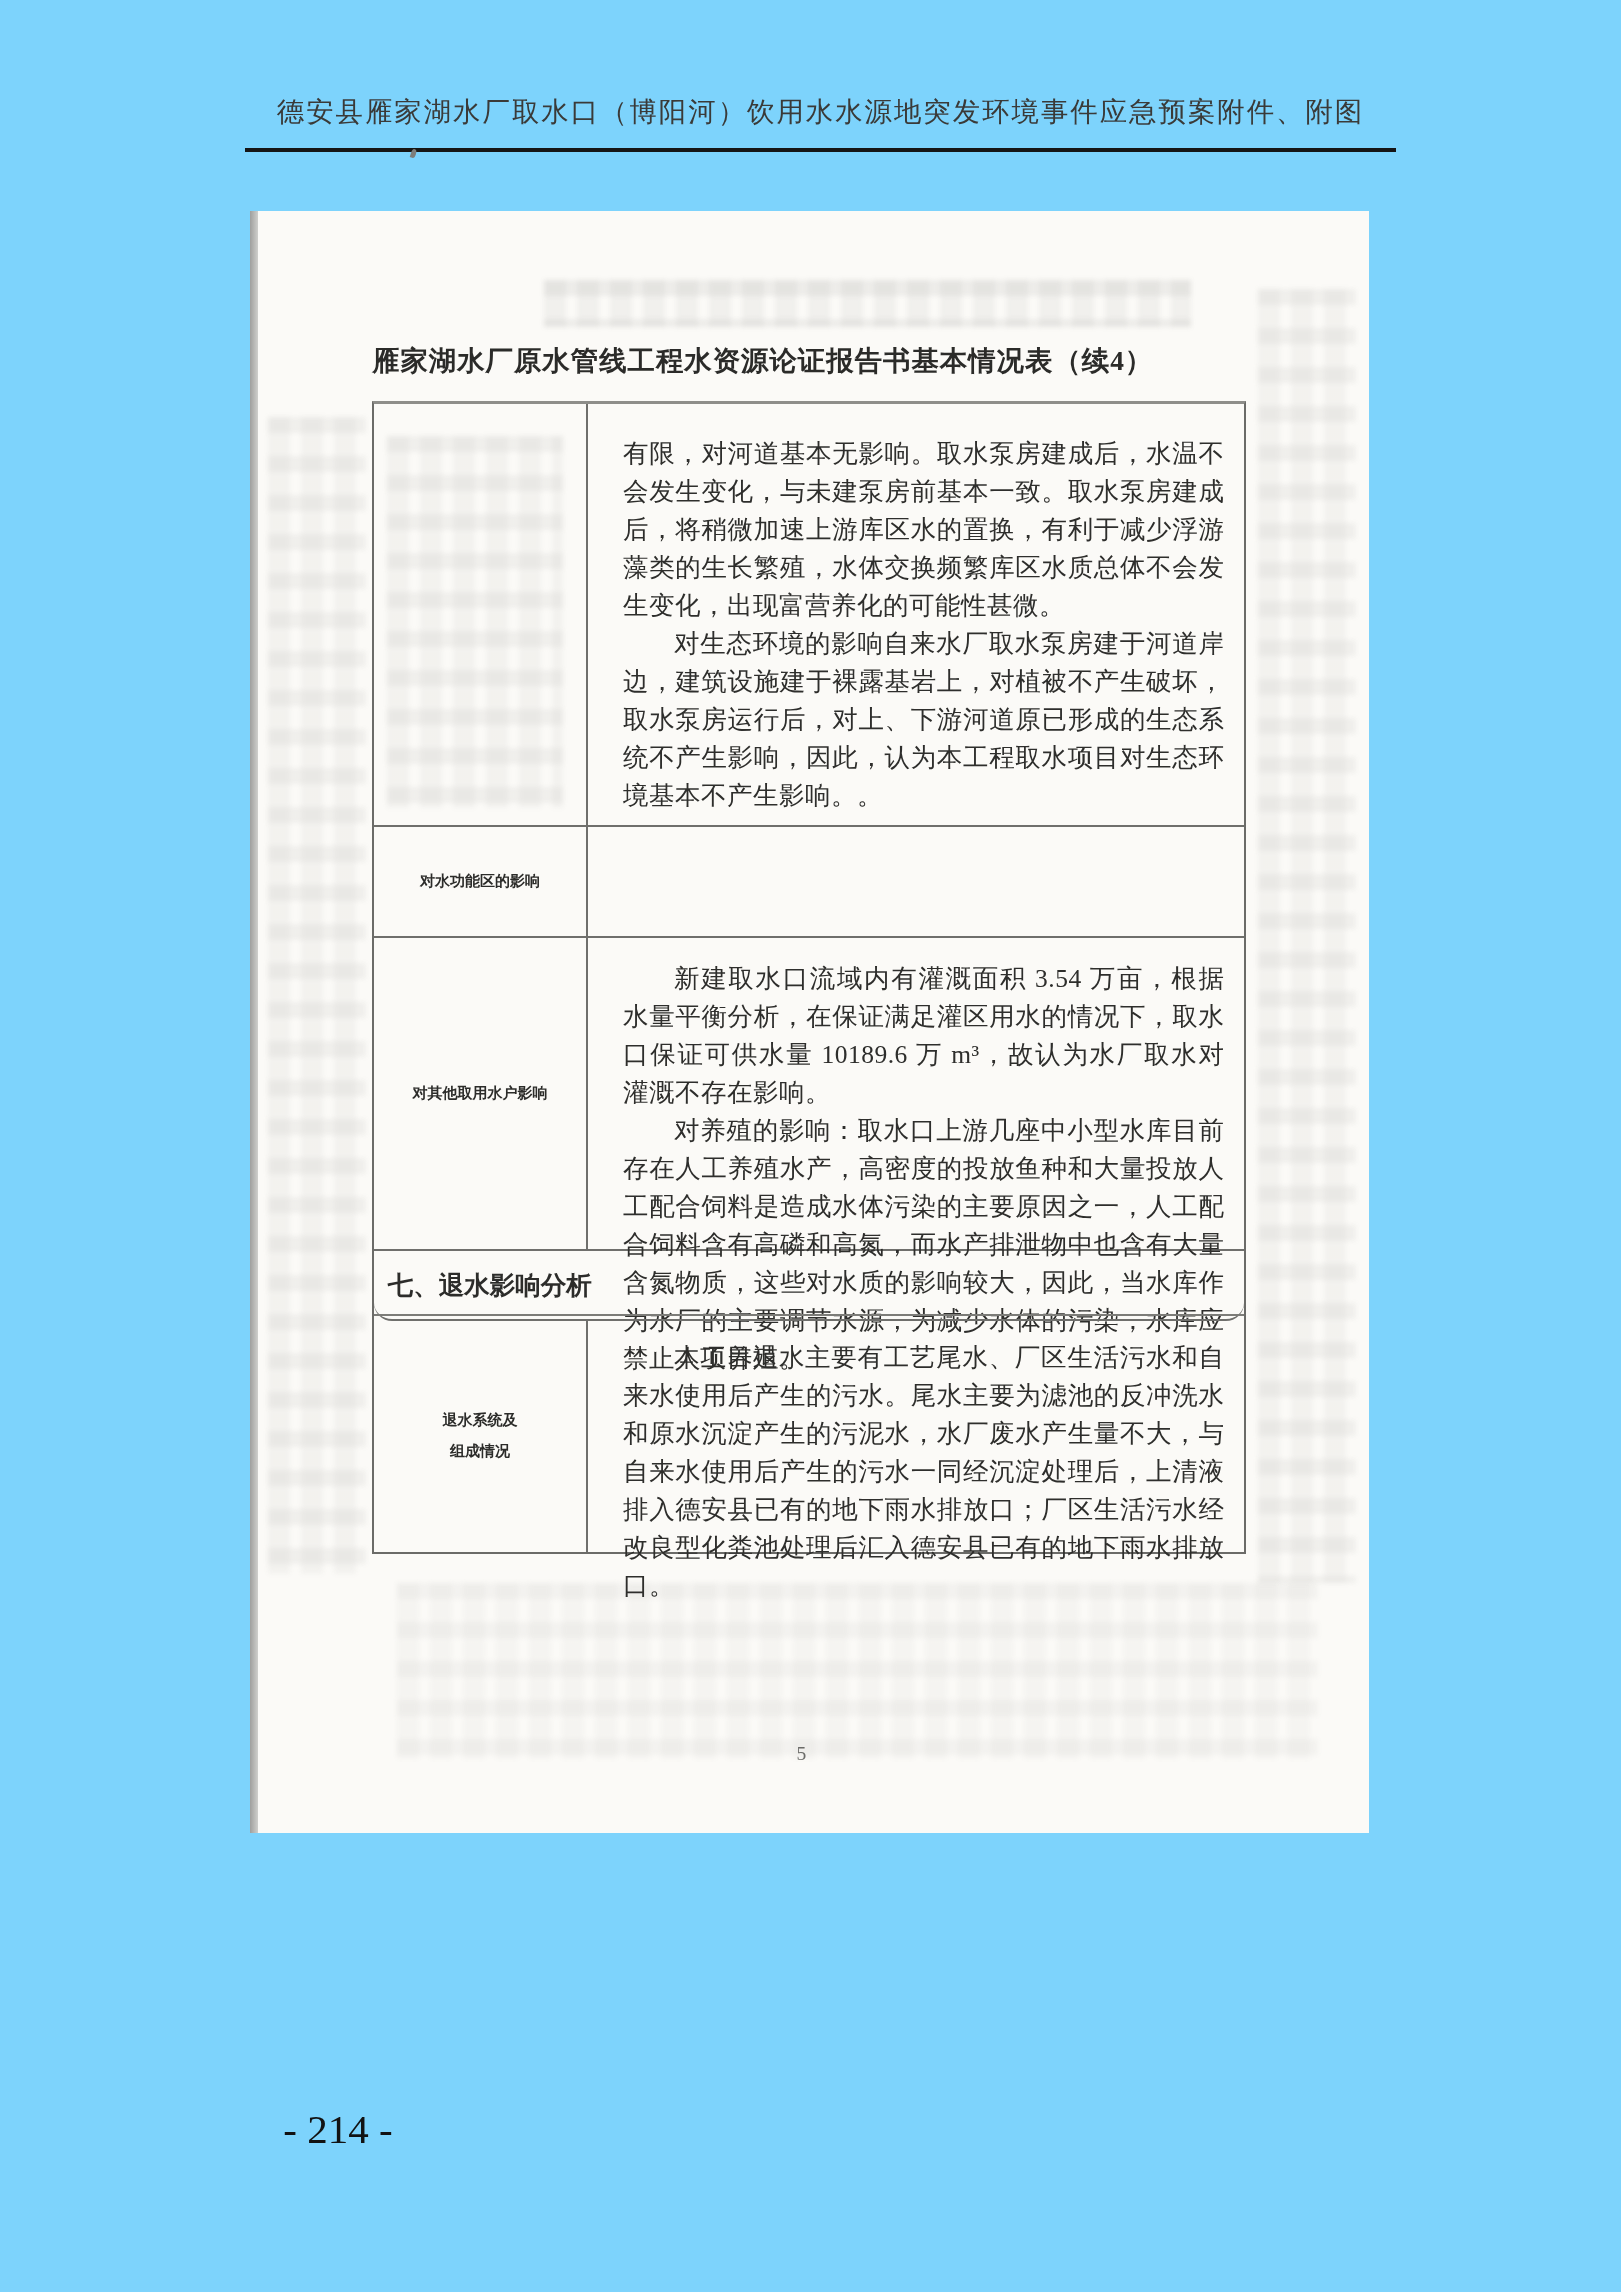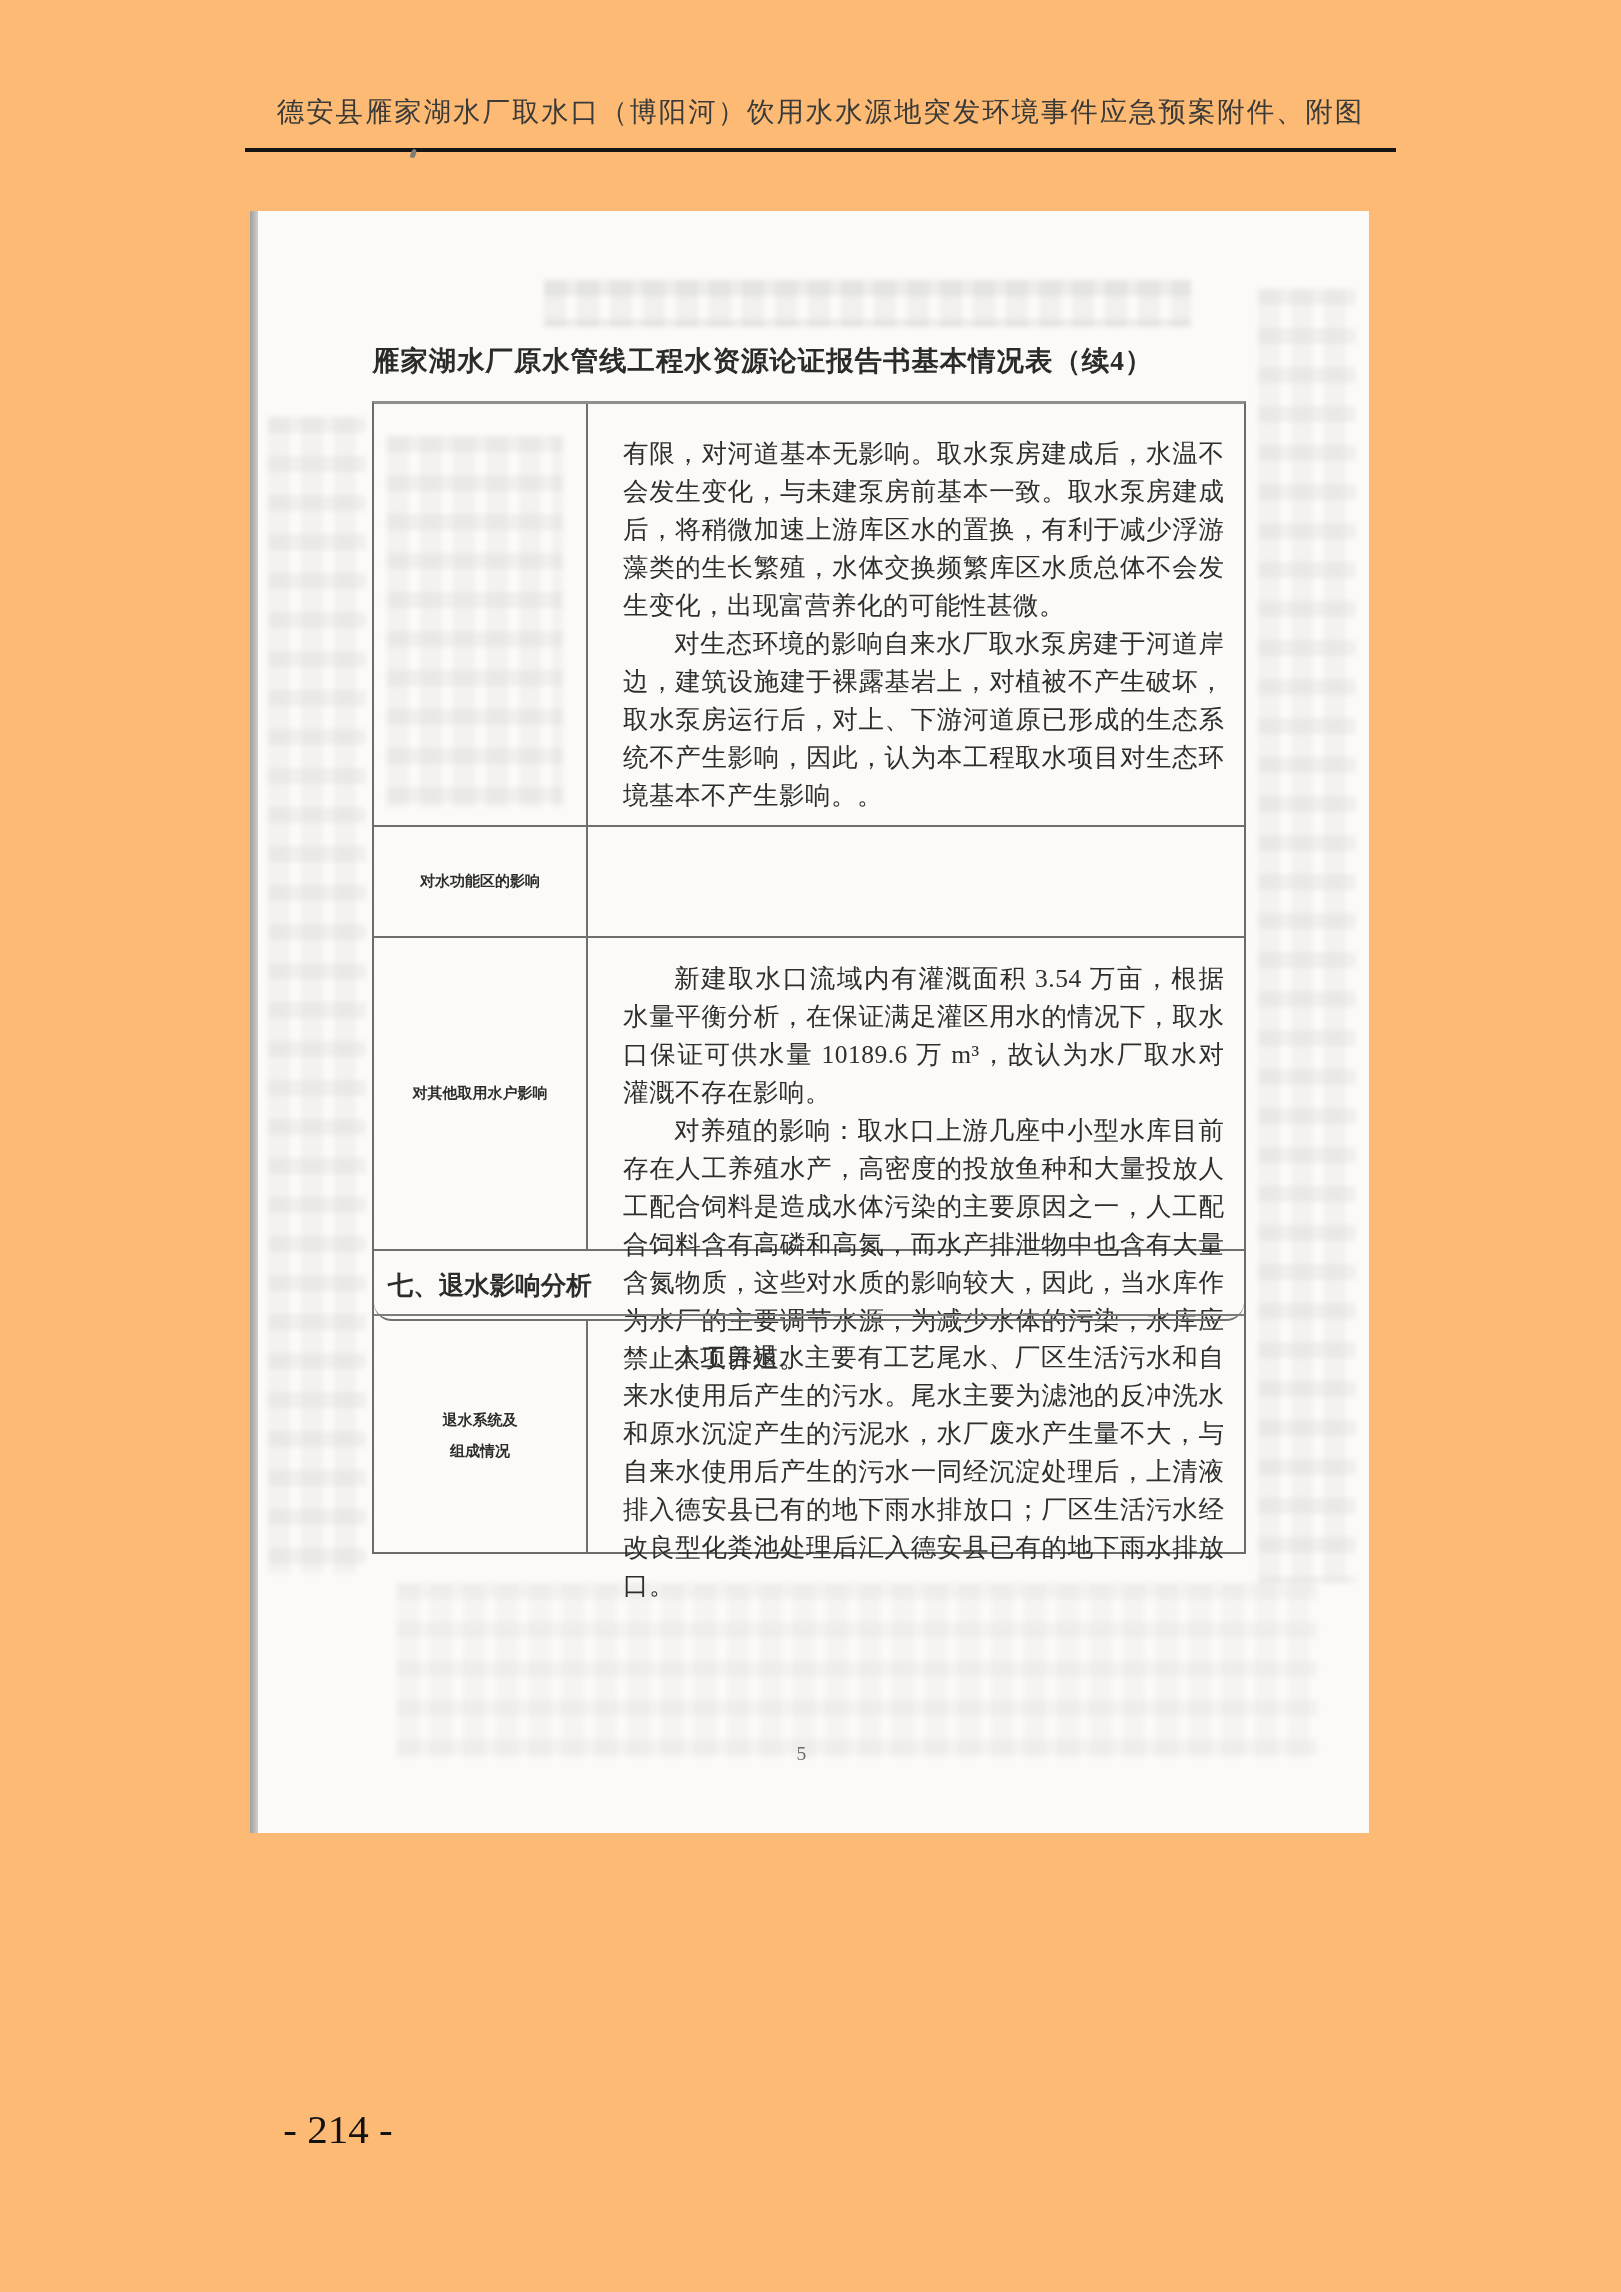--- a/index.html
+++ b/index.html
@@ -1,17 +1,17 @@
 <!DOCTYPE html>
 <html><head>
 <meta charset="utf-8">
 <style>
   html,body{margin:0;padding:0;background:#ffffff;}
   body{font-family:"Liberation Serif","DejaVu Serif",serif;}
-  #canvas{position:relative;width:1621px;height:2293px;background:#fdba74;overflow:hidden;}
+  #canvas{position:relative;width:1621px;height:2293px;background:#7dd3fc;overflow:hidden;}
 
   
   .doc-header{position:absolute;left:245px;top:94px;width:1151px;text-align:center;
     font-size:27.4px;letter-spacing:2px;color:#3a3a38;white-space:nowrap;}
   .doc-header-rule{position:absolute;left:245px;top:148px;width:1151px;height:3.9px;background:#151515;}
 
   
   .scan-sheet{position:absolute;left:250px;top:211px;width:1119px;height:1622px;
     background:#fbfaf7;}
   .scan-left-strip{position:absolute;left:0;top:0;width:7.8px;height:100%;

